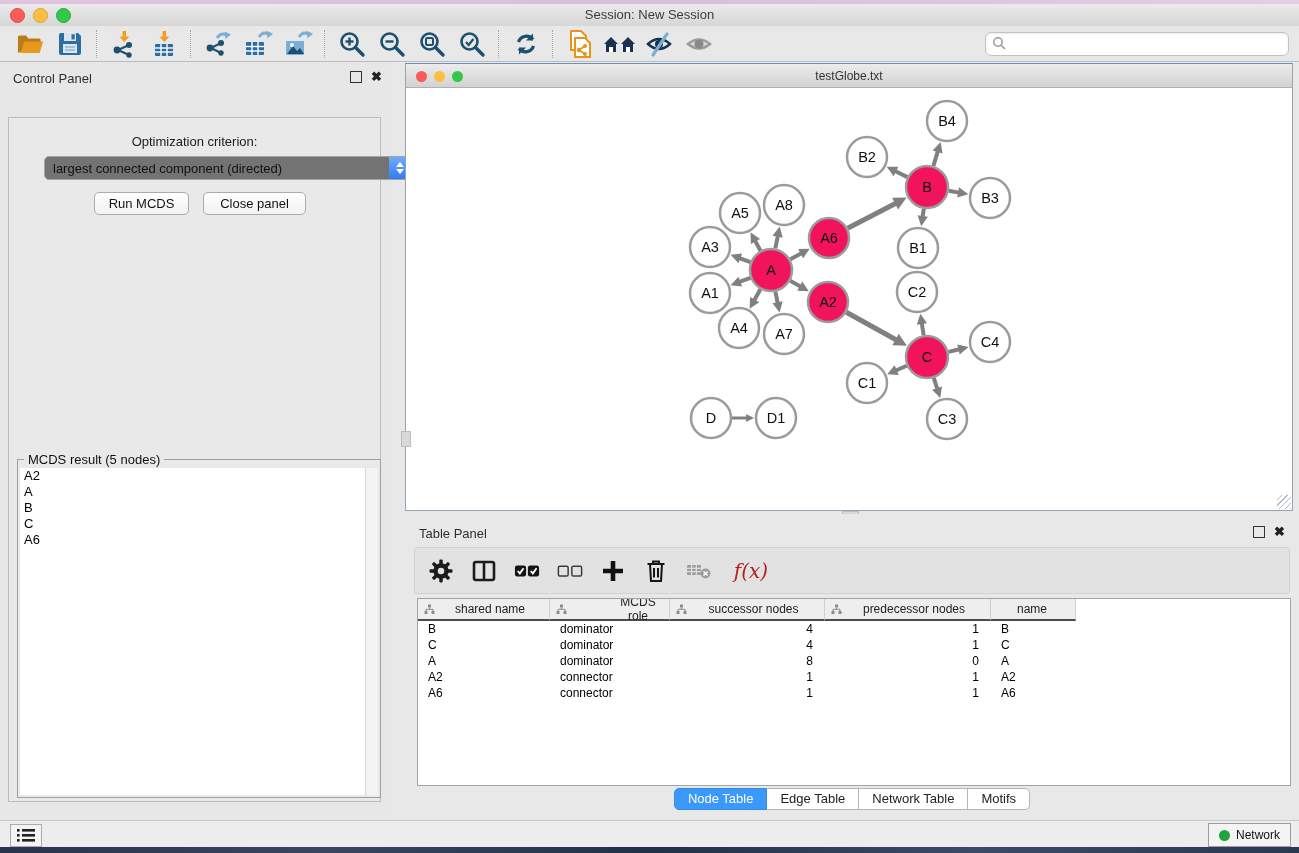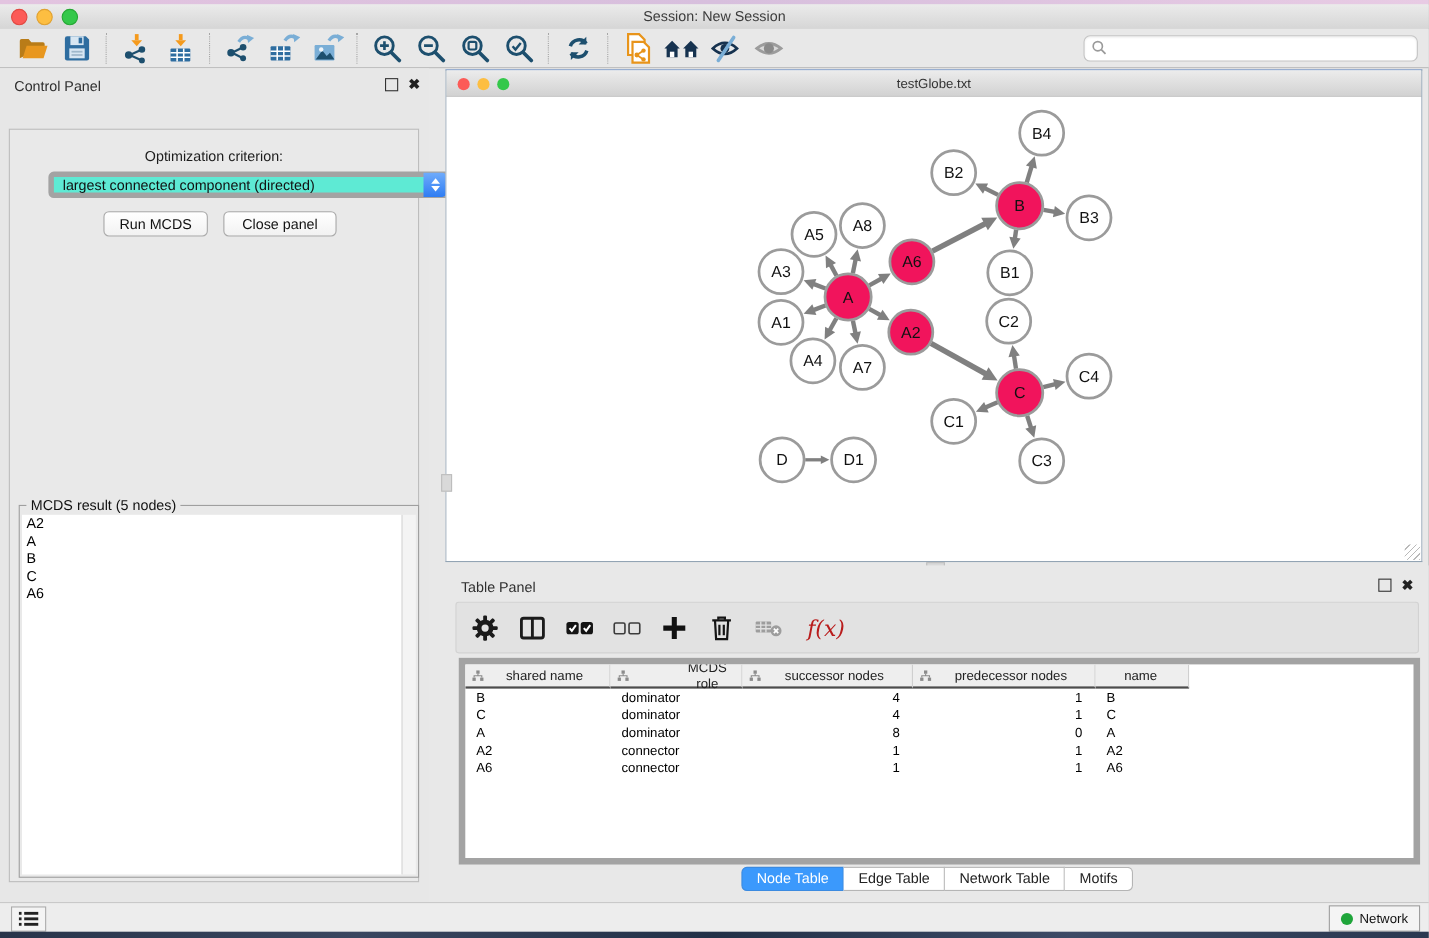--- a/index.html
+++ b/index.html
@@ -36,22 +36,22 @@
   .cp-icons{position:absolute;right:8px;top:9px;display:flex;gap:9px;align-items:center;}
   .seg-tabs{position:absolute;display:flex;}
   .seg{height:20px;line-height:20px;padding:0 13px;font-size:13px;background:#fff;
        border:1px solid #b5b5b5;border-left:none;color:#222;text-align:center;}
   .seg.first{border-left:1px solid #b5b5b5;border-radius:5px 0 0 5px;}
   .seg.last{border-radius:0 5px 5px 0;}
   .seg.selected{background:#3b99fc;color:#fff;border-color:#3b8ae0;}
   .cp-box{position:absolute;left:8px;top:55px;width:373px;height:685px;border:1px solid #bdbdbd;
         background:#e9e9e9;box-sizing:border-box;}
   .opt-label{position:absolute;left:0;width:100%;top:16px;text-align:center;font-size:13px;color:#1c1c1c;}
-  .dropdown{position:absolute;left:35px;top:38px;width:367px;height:24px;background:#5eead4;
-        border:5px solid #a3a3a3;border-radius:5px;display:flex;align-items:center;box-sizing:border-box;}
+  .dropdown{position:absolute;left:35px;top:38px;width:367px;height:24px;background:#737373;
+        border:1px solid #a3a3a3;border-radius:5px;display:flex;align-items:center;box-sizing:border-box;}
   .dd-text{flex:1;font-size:13px;padding-left:8px;color:#111;white-space:nowrap;overflow:hidden;}
   .dd-step{width:21px;height:22px;border-radius:0 4px 4px 0;background:linear-gradient(#6fabfb,#2f7df3);
         display:flex;flex-direction:column;align-items:center;justify-content:center;gap:2px;}
   .tri-up{width:0;height:0;border-left:4px solid transparent;border-right:4px solid transparent;border-bottom:5px solid #fff;}
   .tri-dn{width:0;height:0;border-left:4px solid transparent;border-right:4px solid transparent;border-top:5px solid #fff;}
   .btn{position:absolute;height:23px;background:linear-gradient(#ffffff,#f2f2f2);border:1px solid #ababab;
         border-radius:5px;font-size:13px;color:#111;display:flex;align-items:center;justify-content:center;box-sizing:border-box;}
   .fieldset{position:absolute;left:8px;top:341px;width:364px;height:339px;border:1px solid #9f9f9f;box-sizing:border-box;}
   .legend{position:absolute;left:6px;top:-8px;background:#e9e9e9;padding:0 4px;font-size:13px;color:#111;}
   .result-list{position:absolute;left:2px;top:8px;right:14px;bottom:2px;background:#fff;overflow:hidden;}
@@ -73,21 +73,21 @@
   
   .tpanel{left:405px;top:514px;width:894px;height:306px;background:#e8e8e8;}
   .tp-title{position:absolute;left:14px;top:12px;font-size:13px;color:#2f2f2f;}
   .tp-icons{position:absolute;right:14px;top:12px;display:flex;gap:9px;align-items:center;}
   .tp-toolbar{position:absolute;left:9px;top:33px;width:876px;height:47px;background:#e2e2e2;
         border:1px solid #d2d2d2;border-radius:3px;display:flex;align-items:center;gap:17px;
         padding-left:13px;box-sizing:border-box;}
   .tpi{width:26px;height:26px;display:flex;align-items:center;justify-content:center;}
   .fx{font-family:"DejaVu Serif",serif;font-style:italic;font-size:20px;color:#b91c1c;}
   .dtable{position:absolute;left:12px;top:84px;width:874px;height:188px;background:#fff;
-        border:6px solid #a3a3a3;box-sizing:border-box;overflow:hidden;}
+        border:1px solid #a3a3a3;box-sizing:border-box;overflow:hidden;}
   .thead{display:flex;height:22px;}
   .th{background:#eeeeee;border-right:1px solid #cfcfcf;border-bottom:2px solid #4c4c4c;
       display:flex;align-items:center;font-size:12px;color:#222;box-sizing:border-box;padding-left:6px;gap:4px;}
   .th span{flex:1;text-align:center;padding-right:8px;}
   .tr{display:flex;height:16px;align-items:center;}
   .td{font-size:12px;color:#000;box-sizing:border-box;white-space:nowrap;overflow:hidden;}
   .bot-tabs{position:absolute;left:0;width:100%;top:274px;display:flex;justify-content:center;}
   
   .statusbar{left:0;top:820px;width:1299px;height:27px;background:#ededed;border-top:1px solid #c9c9c9;}
   .sb-left-btn{position:absolute;left:10px;top:3px;width:30px;height:21px;background:#f4f4f4;

